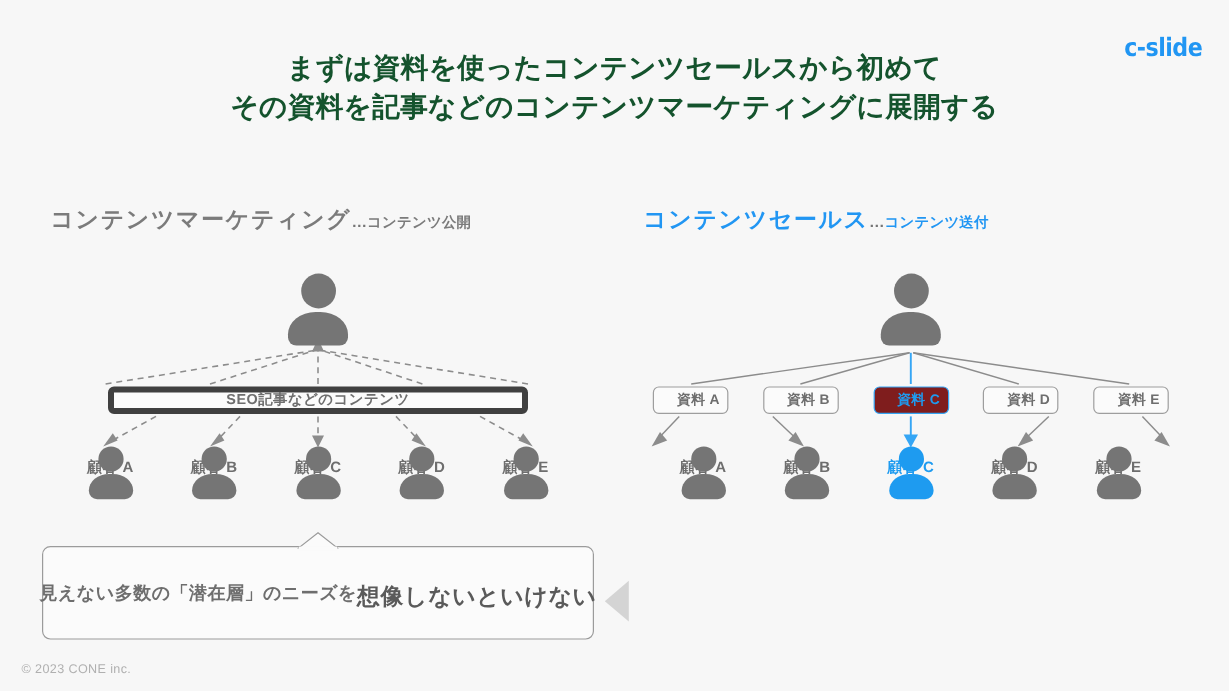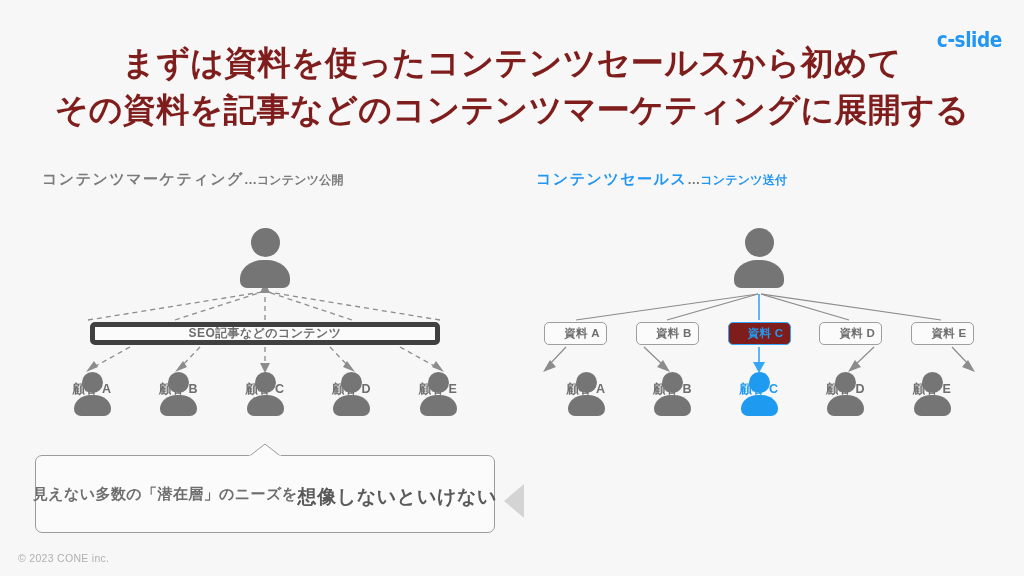--- a/index.html
+++ b/index.html
@@ -36,23 +36,23 @@
     font-family: "DejaVu Sans", sans-serif;
   }
 
   
   .title {
     position: absolute;
     top: 40px;
     left: 0;
     width: 1024px;
     text-align: center;
-    color: #7f1d1d;
-    font-weight: bold;
-    font-size: 33px;
+    color: #14532d;
+    font-weight: bold;
+    font-size: 23px;
     line-height: 1.42;
     letter-spacing: 0.3px;
   }
   .title-line { display: block; white-space: nowrap; }
 
   
   .col {
     position: absolute;
     top: 170px;
     width: 470px;
@@ -62,21 +62,21 @@
   .col-right { left: 524px; }
 
   .col-head {
     position: absolute;
     top: 0;
     left: 12px;
     white-space: nowrap;
     font-weight: bold;
   }
   .col-head .main {
-    font-size: 15px;
+    font-size: 19px;
     letter-spacing: 1.5px;
   }
   .col-head .sub {
     font-size: 12px;
     letter-spacing: 0.2px;
   }
   .head-gray .main, .head-gray .sub { color: #7b7b7b; }
   .head-blue .main, .head-blue .sub { color: #2196f3; }
   .dots { font-size: 13px; letter-spacing: 0px; }
 

